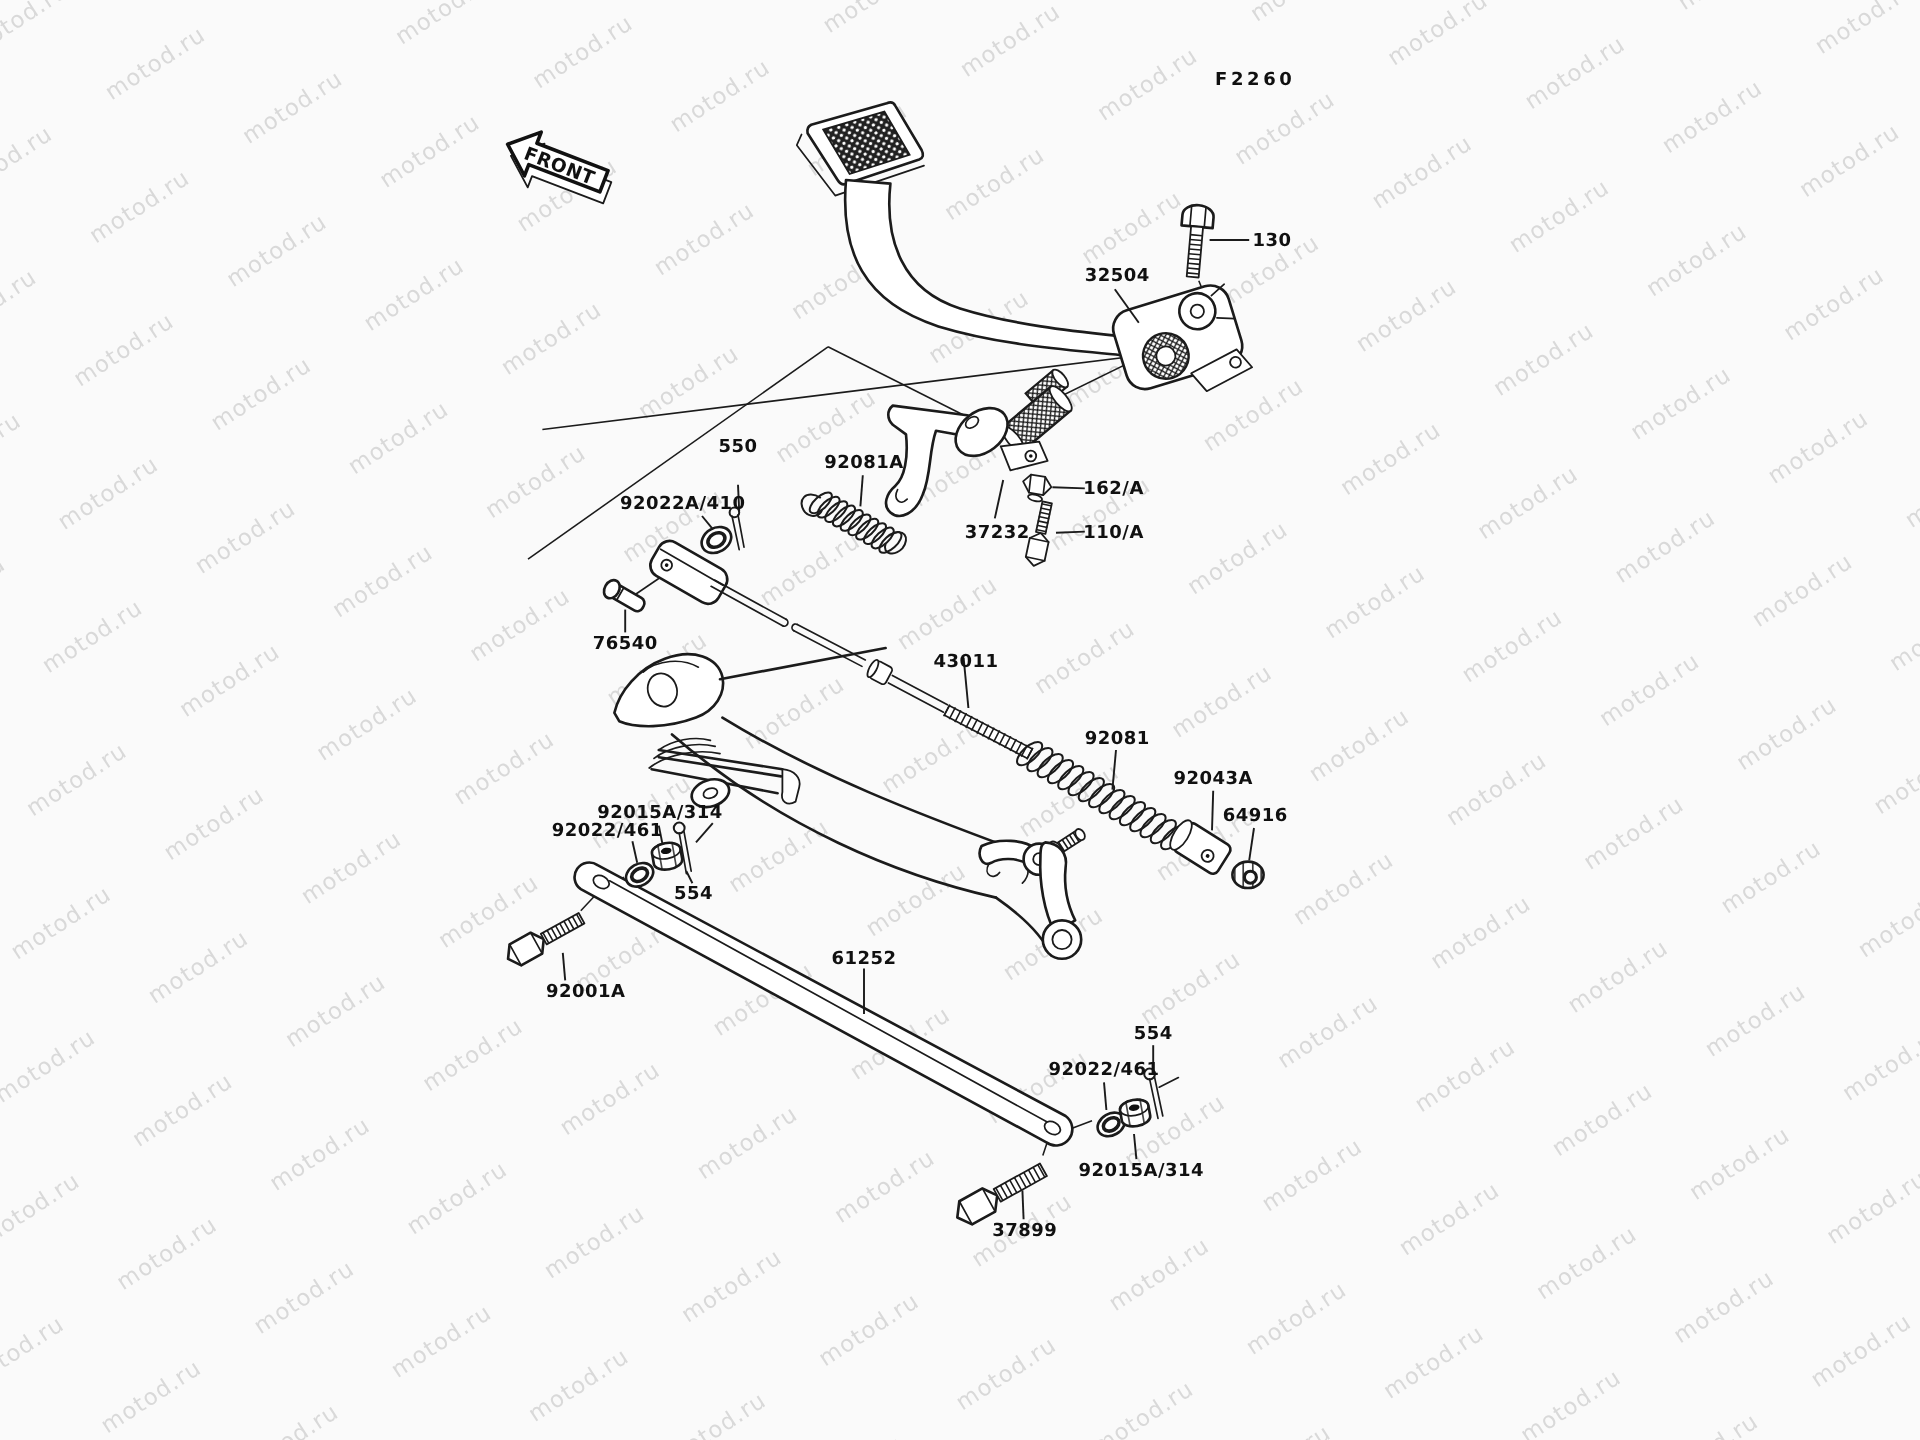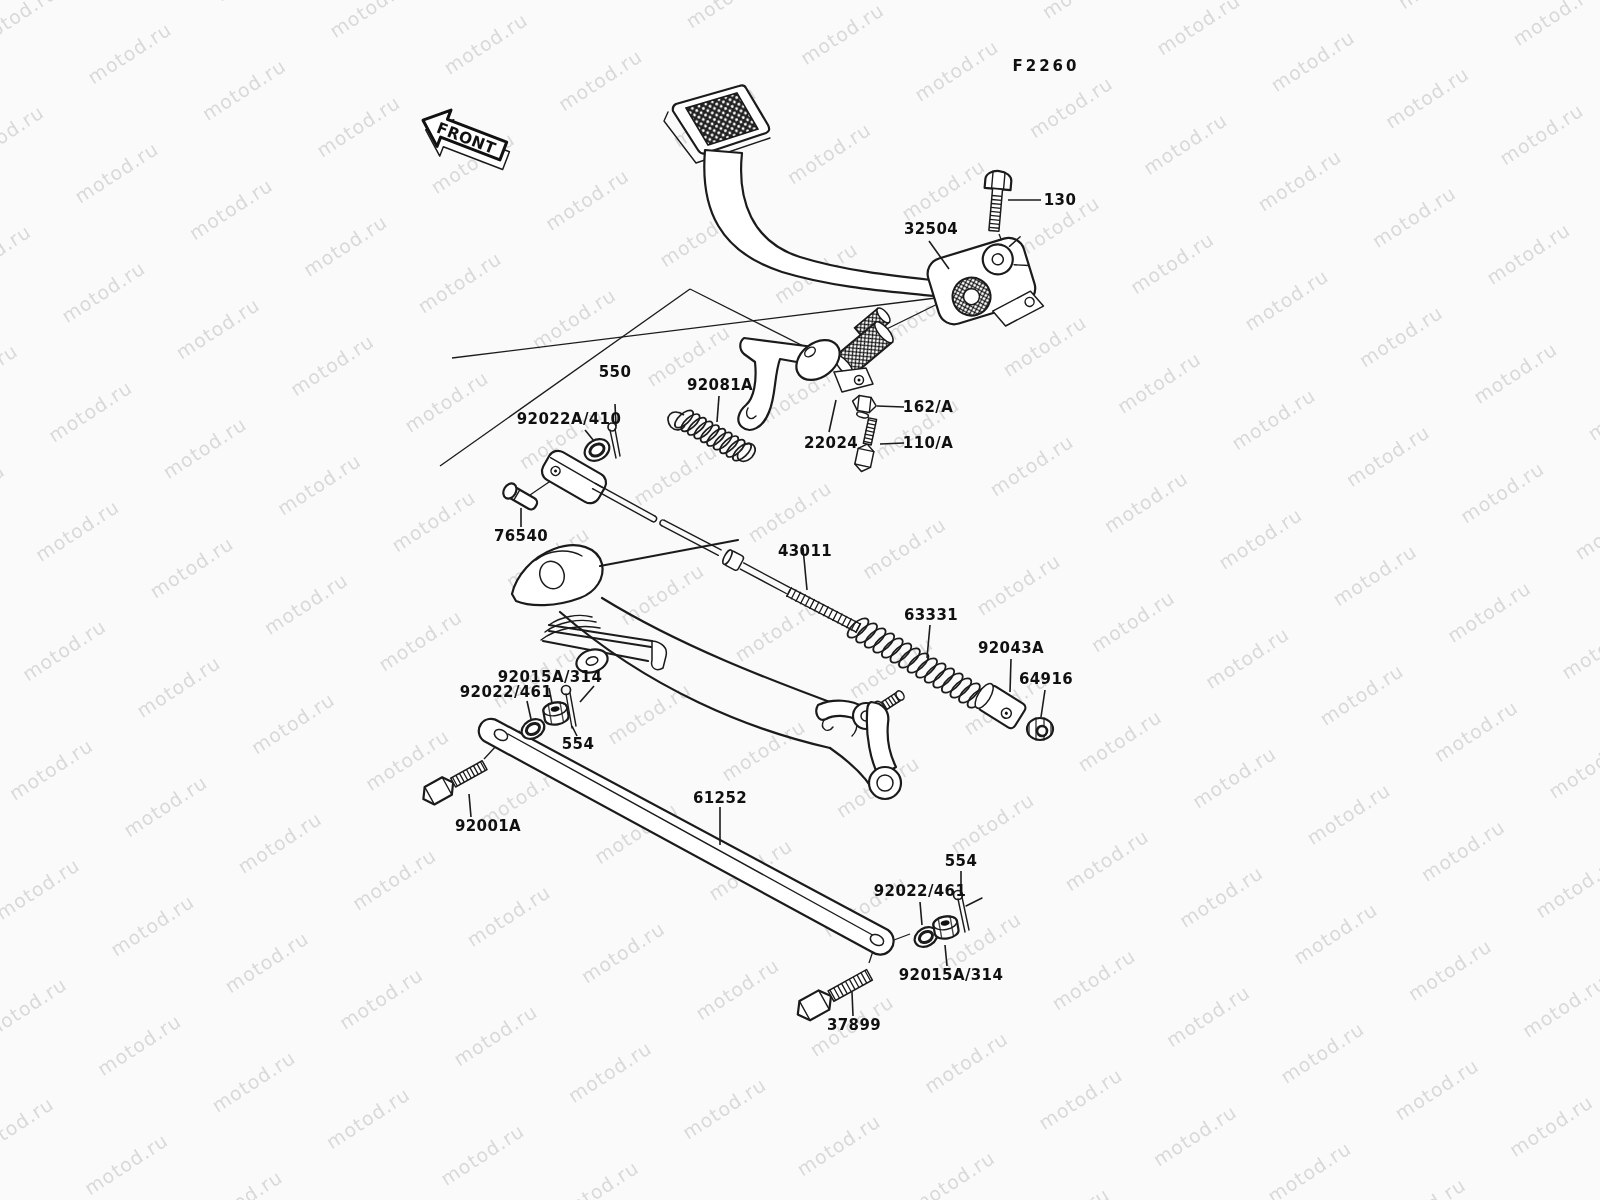--- a/index.html
+++ b/index.html
@@ -489,25 +489,25 @@
   </svg>
 
   <div id="labels">
     <div class="figcode" style="left:1046px;top:66px">F2260</div>
     <div class="plabel" style="left:1060px;top:200px">130</div>
     <div class="plabel" style="left:931px;top:229px">32504</div>
     <div class="plabel" style="left:720px;top:385px">92081A</div>
     <div class="plabel" style="left:615px;top:372px">550</div>
     <div class="plabel" style="left:569px;top:419px">92022A/410</div>
     <div class="plabel" style="left:928px;top:407px">162/A</div>
-    <div class="plabel" style="left:831px;top:443px">22024</div>
+    <div class="plabel" style="left:831px;top:443px">37232</div>
     <div class="plabel" style="left:928px;top:443px">110/A</div>
     <div class="plabel" style="left:521px;top:536px">76540</div>
     <div class="plabel" style="left:805px;top:551px">43011</div>
-    <div class="plabel" style="left:931px;top:615px">63331</div>
+    <div class="plabel" style="left:931px;top:615px">92081</div>
     <div class="plabel" style="left:1011px;top:648px">92043A</div>
     <div class="plabel" style="left:1046px;top:679px">64916</div>
     <div class="plabel" style="left:550px;top:677px">92015A/314</div>
     <div class="plabel" style="left:506px;top:692px">92022/461</div>
     <div class="plabel" style="left:578px;top:744px">554</div>
     <div class="plabel" style="left:720px;top:798px">61252</div>
     <div class="plabel" style="left:488px;top:826px">92001A</div>
     <div class="plabel" style="left:961px;top:861px">554</div>
     <div class="plabel" style="left:920px;top:891px">92022/461</div>
     <div class="plabel" style="left:951px;top:975px">92015A/314</div>

